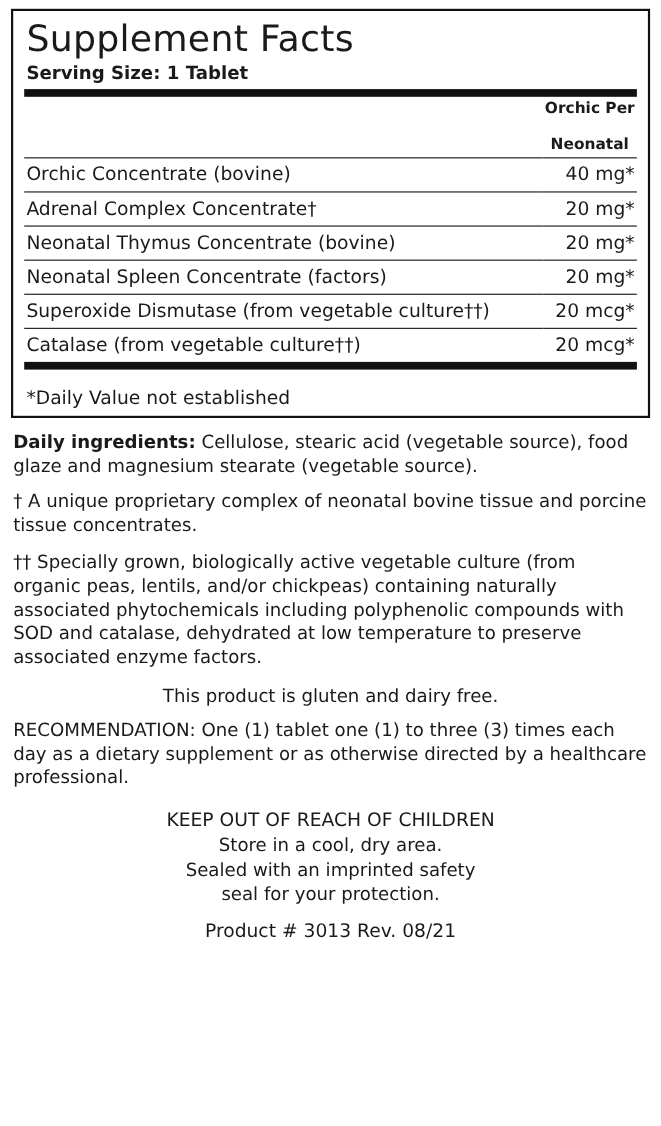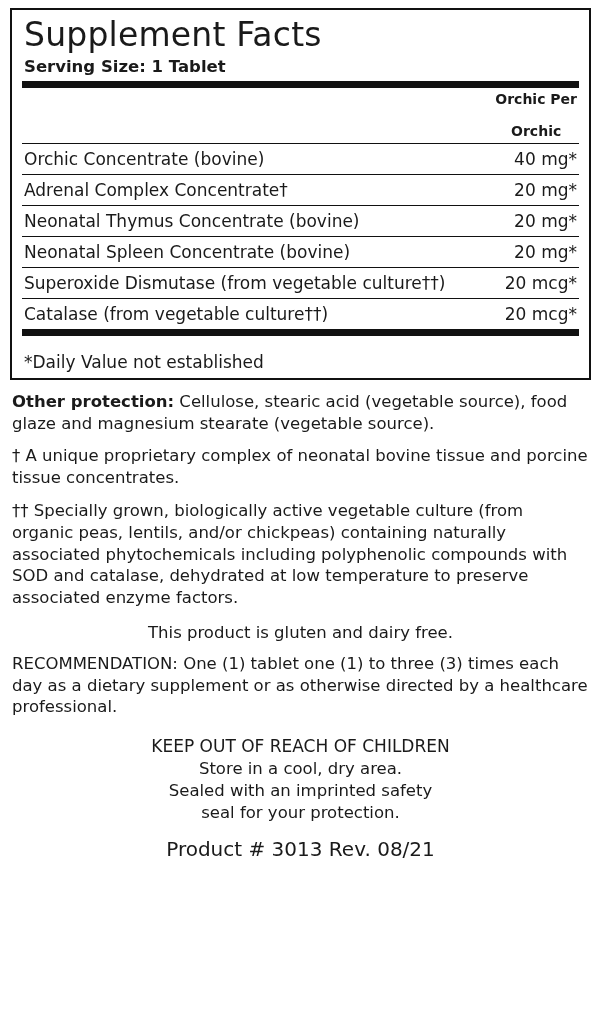--- a/index.html
+++ b/index.html
@@ -107,81 +107,81 @@
     text-align: center;
     margin: 18px 0 0 0;
   }
   .storage {
     font-size: 16.5px;
     text-align: center;
     line-height: 1.32;
     margin: 2px 0 0 0;
   }
   .product-no {
-    font-size: 20px;
+    font-size: 17px;
     text-align: center;
     margin: 14px 0 16px 0;
   }
 </style>
 </head>
 <body>
 
 <div class="page">
 
   <div class="panel">
 
     <div class="panel-title">Supplement Facts</div>
 
     <div class="serving-size">Serving Size: 1 Tablet</div>
 
     <div class="rule-thick"></div>
 
     <div class="amount-head">
       <span>
         <span>Orchic Per</span><br>
-        <span>Orchic</span>
+        <span>Neonatal</span>
       </span>
     </div>
 
     <table class="facts">
       <tbody>
         <tr>
           <td>Orchic Concentrate (bovine)</td>
           <td class="amt">40 mg*</td>
         </tr>
         <tr>
           <td>Adrenal Complex Concentrate†</td>
           <td class="amt">20 mg*</td>
         </tr>
         <tr>
           <td>Neonatal Thymus Concentrate (bovine)</td>
           <td class="amt">20 mg*</td>
         </tr>
         <tr>
-          <td>Neonatal Spleen Concentrate (bovine)</td>
+          <td>Neonatal Spleen Concentrate (factors)</td>
           <td class="amt">20 mg*</td>
         </tr>
         <tr>
           <td>Superoxide Dismutase (from vegetable culture††)</td>
           <td class="amt">20 mcg*</td>
         </tr>
         <tr>
           <td>Catalase (from vegetable culture††)</td>
           <td class="amt">20 mcg*</td>
         </tr>
       </tbody>
     </table>
 
     <div class="dv-note">*Daily Value not established</div>
   </div>
 
   <div class="body">
 
     <p class="para">
-      <b>Other protection:</b><span> Cellulose, stearic acid (vegetable source), food glaze and magnesium stearate (vegetable source).</span>
+      <b>Daily ingredients:</b><span> Cellulose, stearic acid (vegetable source), food glaze and magnesium stearate (vegetable source).</span>
     </p>
 
     <p class="para">† A unique proprietary complex of neonatal bovine tissue and porcine tissue concentrates.</p>
 
     <p class="para">†† Specially grown, biologically active vegetable culture (from organic peas, lentils, and/or chickpeas) containing naturally associated phytochemicals including polyphenolic compounds with SOD and catalase, dehydrated at low temperature to preserve associated enzyme factors.</p>
 
     <p class="gluten">This product is gluten and dairy free.</p>
 
     <p class="para">
       <span>RECOMMENDATION:</span><span> One (1) tablet one (1) to three (3) times each day as a dietary supplement or as otherwise directed by a healthcare professional.</span>

